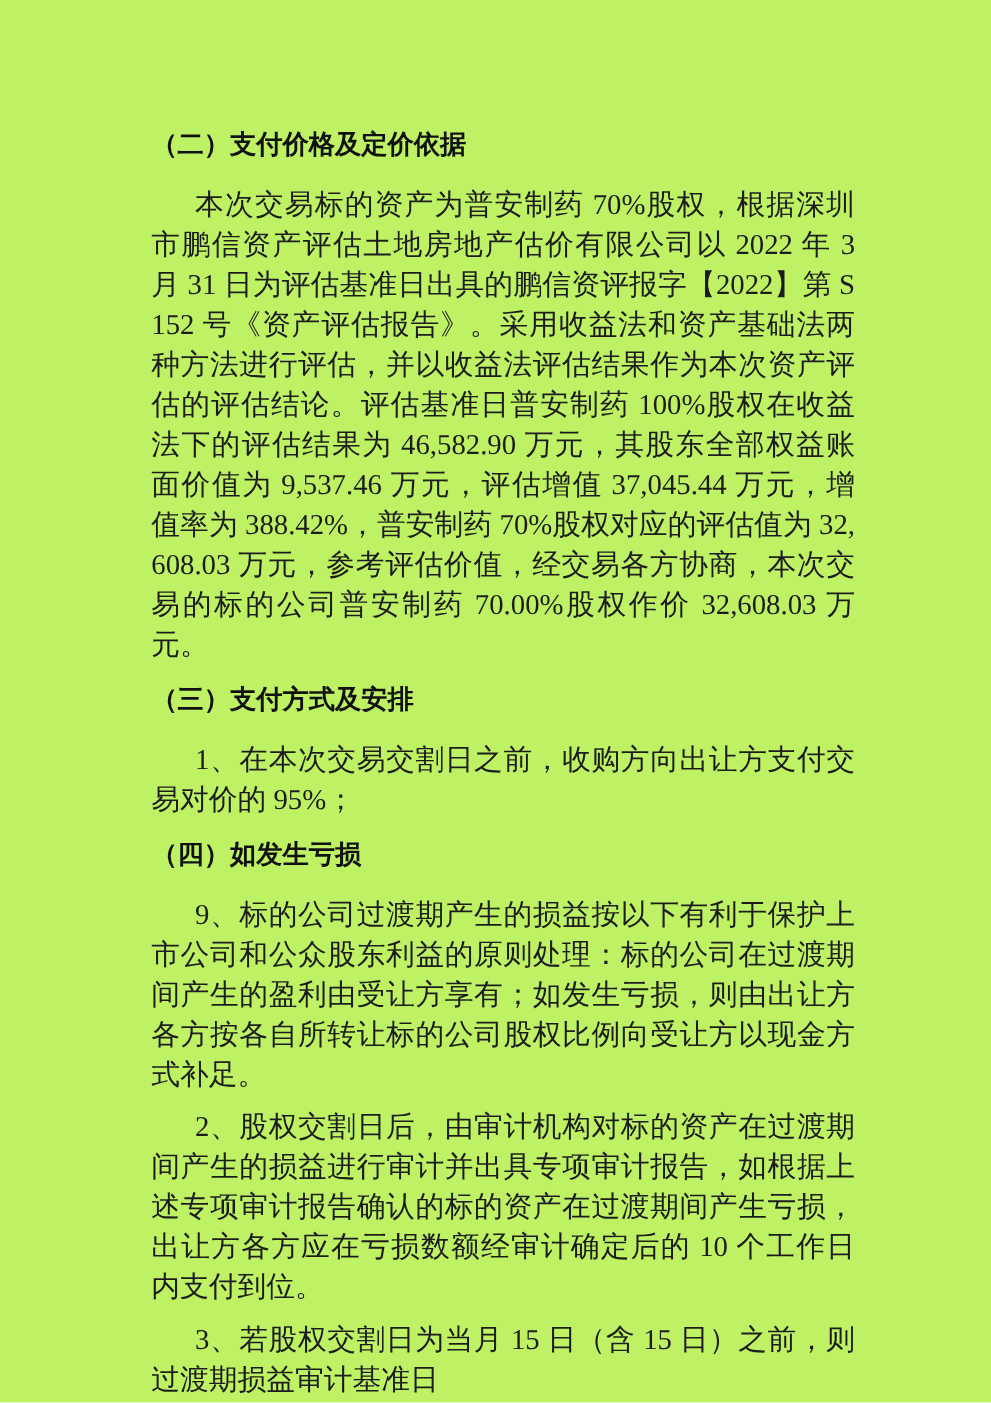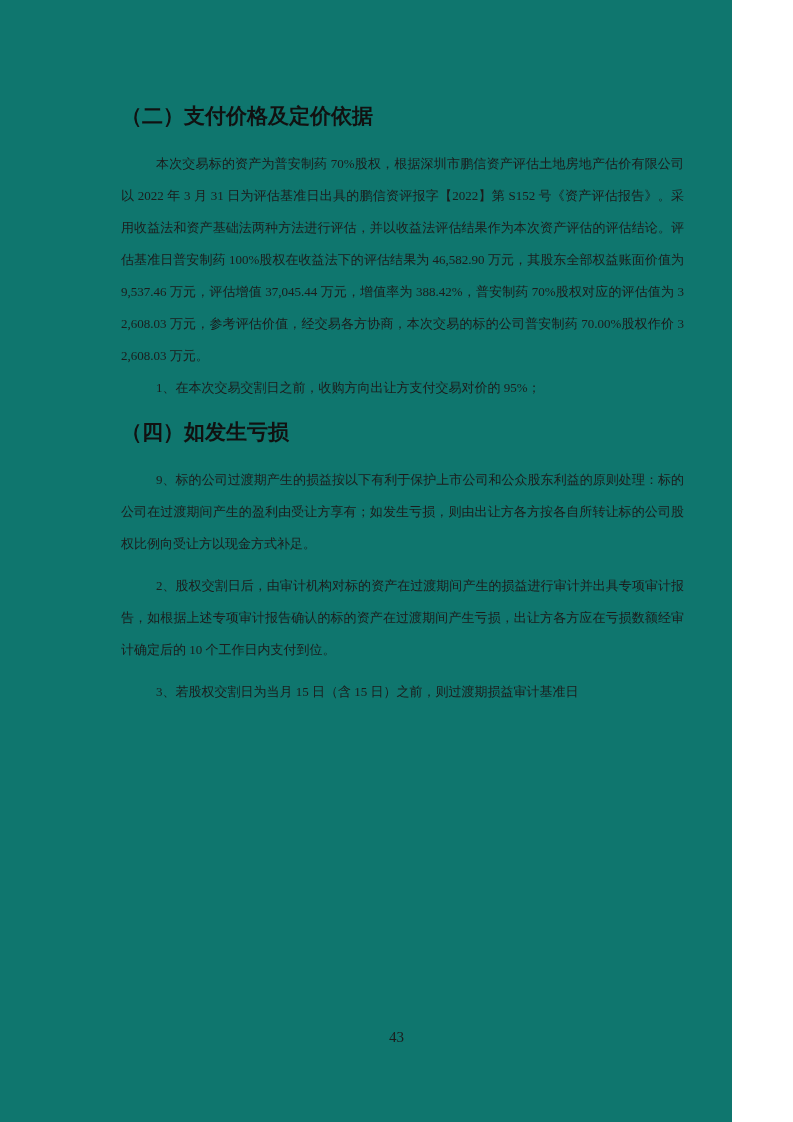--- a/index.html
+++ b/index.html
@@ -2,23 +2,23 @@
 <html lang="zh"><head>
 <meta charset="utf-8">
 <style>
   html, body {
     margin: 0;
     padding: 0;
     background: #ffffff;
   }
   .page {
     position: relative;
-    width: 732px;
+    width: 793px;
     height: 1122px;
-    background: #0f766e;
+    background: #bef264;
     overflow: hidden;
     color: #1c1c1c;
   }
   .content {
     position: absolute;
     left: 121px;
     top: 102px;
     width: 563px;
   }
   .section-heading {
@@ -27,21 +27,21 @@
     font-size: 21px;
     line-height: 28px;
     color: #111111;
     margin: 0 0 18px 0;
   }
   .section + .section .section-heading {
     margin-top: 14px;
   }
   .body-para {
     font-family: "Liberation Serif", serif;
-    font-size: 13px;
+    font-size: 23px;
     line-height: 32px;
     text-align: justify;
     text-align-last: left;
     text-indent: 35px;
     margin: 0 0 10px 0;
     word-break: break-all;
   }
   .body-para:last-child {
     margin-bottom: 0;
   }
@@ -62,26 +62,26 @@
 
 <div class="page">
   <div class="content">
 
     <div class="section">
       <h2 class="section-heading">（二）支付价格及定价依据</h2>
       <p class="body-para">本次交易标的资产为普安制药 70%股权，根据深圳市鹏信资产评估土地房地产估价有限公司以 2022 年 3 月 31 日为评估基准日出具的鹏信资评报字【2022】第 S152 号《资产评估报告》。采用收益法和资产基础法两种方法进行评估，并以收益法评估结果作为本次资产评估的评估结论。评估基准日普安制药 100%股权在收益法下的评估结果为 46,582.90 万元，其股东全部权益账面价值为 9,537.46 万元，评估增值 37,045.44 万元，增值率为 388.42%，普安制药 70%股权对应的评估值为 32,608.03 万元，参考评估价值，经交易各方协商，本次交易的标的公司普安制药 70.00%股权作价 32,608.03 万元。</p>
     </div>
 
     <div class="section">
+      <h2 class="section-heading">（三）支付方式及安排</h2>
       <p class="body-para">1、在本次交易交割日之前，收购方向出让方支付交易对价的 95%；</p>
     </div>
 
     <div class="section">
       <h2 class="section-heading">（四）如发生亏损</h2>
       <p class="body-para">9、标的公司过渡期产生的损益按以下有利于保护上市公司和公众股东利益的原则处理：标的公司在过渡期间产生的盈利由受让方享有；如发生亏损，则由出让方各方按各自所转让标的公司股权比例向受让方以现金方式补足。</p>
       <p class="body-para">2、股权交割日后，由审计机构对标的资产在过渡期间产生的损益进行审计并出具专项审计报告，如根据上述专项审计报告确认的标的资产在过渡期间产生亏损，出让方各方应在亏损数额经审计确定后的 10 个工作日内支付到位。</p>
       <p class="body-para">3、若股权交割日为当月 15 日（含 15 日）之前，则过渡期损益审计基准日</p>
     </div>
 
   </div>
 
-  <div class="page-footer">43</div>
 </div>
 
 </body></html>

